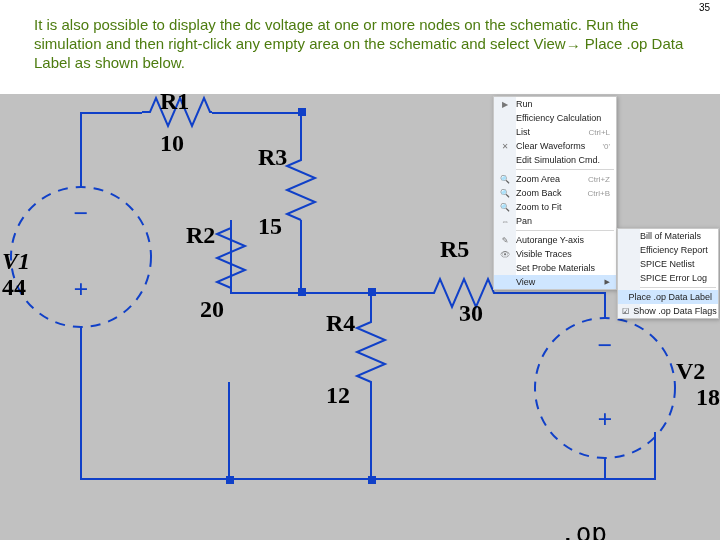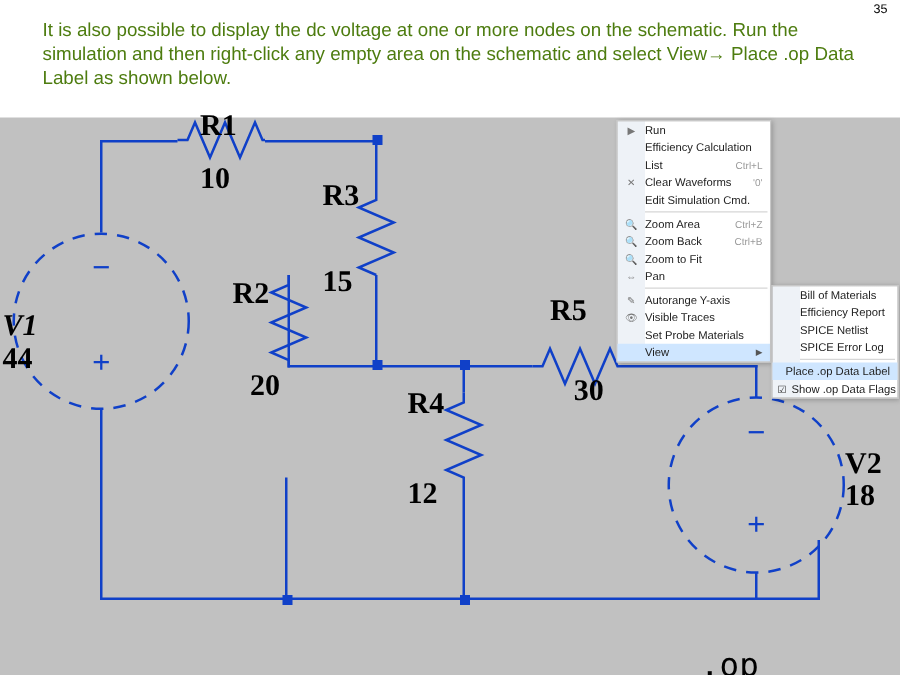--- a/index.html
+++ b/index.html
@@ -87,21 +87,21 @@
     <div class="comp-label" style="left:258px; top:119px;">15</div>
     <div class="comp-label" style="left:186px; top:128px;">R2</div>
     <div class="comp-label" style="left:200px; top:202px;">20</div>
     <div class="comp-label" style="left:326px; top:216px;">R4</div>
     <div class="comp-label" style="left:326px; top:288px;">12</div>
     <div class="comp-label" style="left:440px; top:142px;">R5</div>
     <div class="comp-label" style="left:416px; top:206px;margin-left:43px;">30</div>
     <div class="comp-label" style="left:2px; top:154px;font-style:italic;">V1</div>
     <div class="comp-label" style="left:2px; top:180px;">44</div>
     <div class="comp-label" style="left:676px; top:264px;">V2</div>
-    <div class="comp-label" style="left:676px; top:290px;">18</div>
+    <div class="comp-label" style="left:696px; top:290px;">18</div>
     <div class="comp-label" style="left:560px; top:396px; font-family: monospace; font-weight:normal; font-size:26px;margin-top:28px;">.op</div>
 
     <div class="menu" style="left:493px; top:2px; width:124px;">
       <div id="menu-sec1">
           <div class="row">
             <span class="ic">▶</span>
             <span class="lbl">Run</span>
           </div>
           <div class="row">
             <span class="ic"></span>

